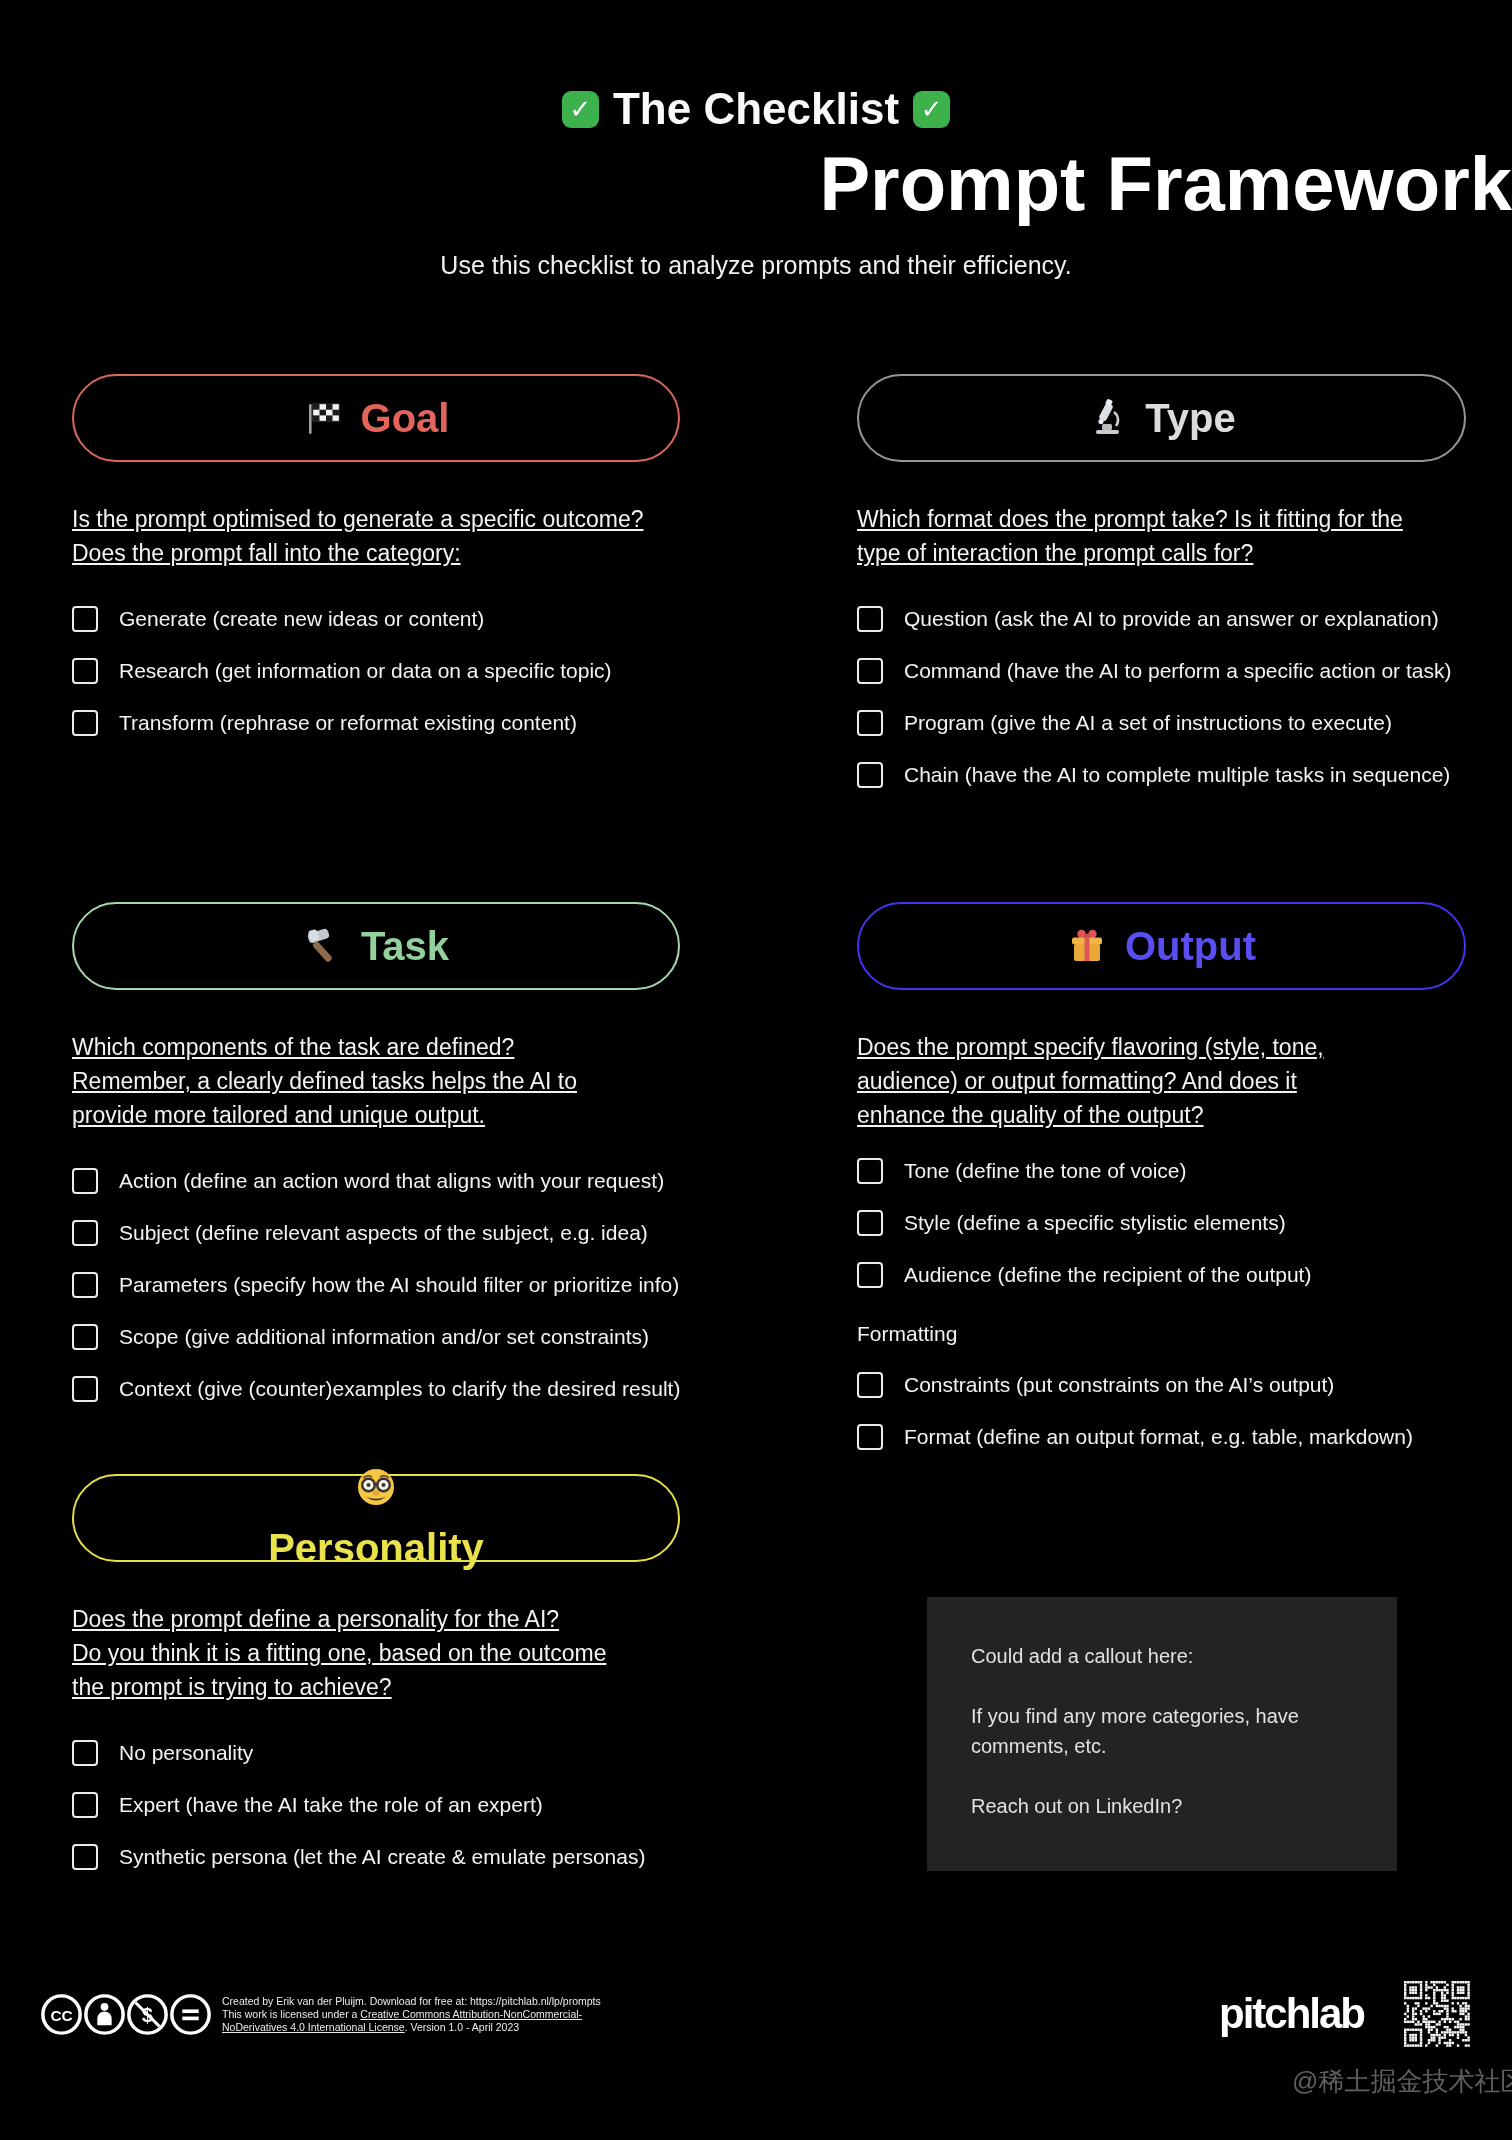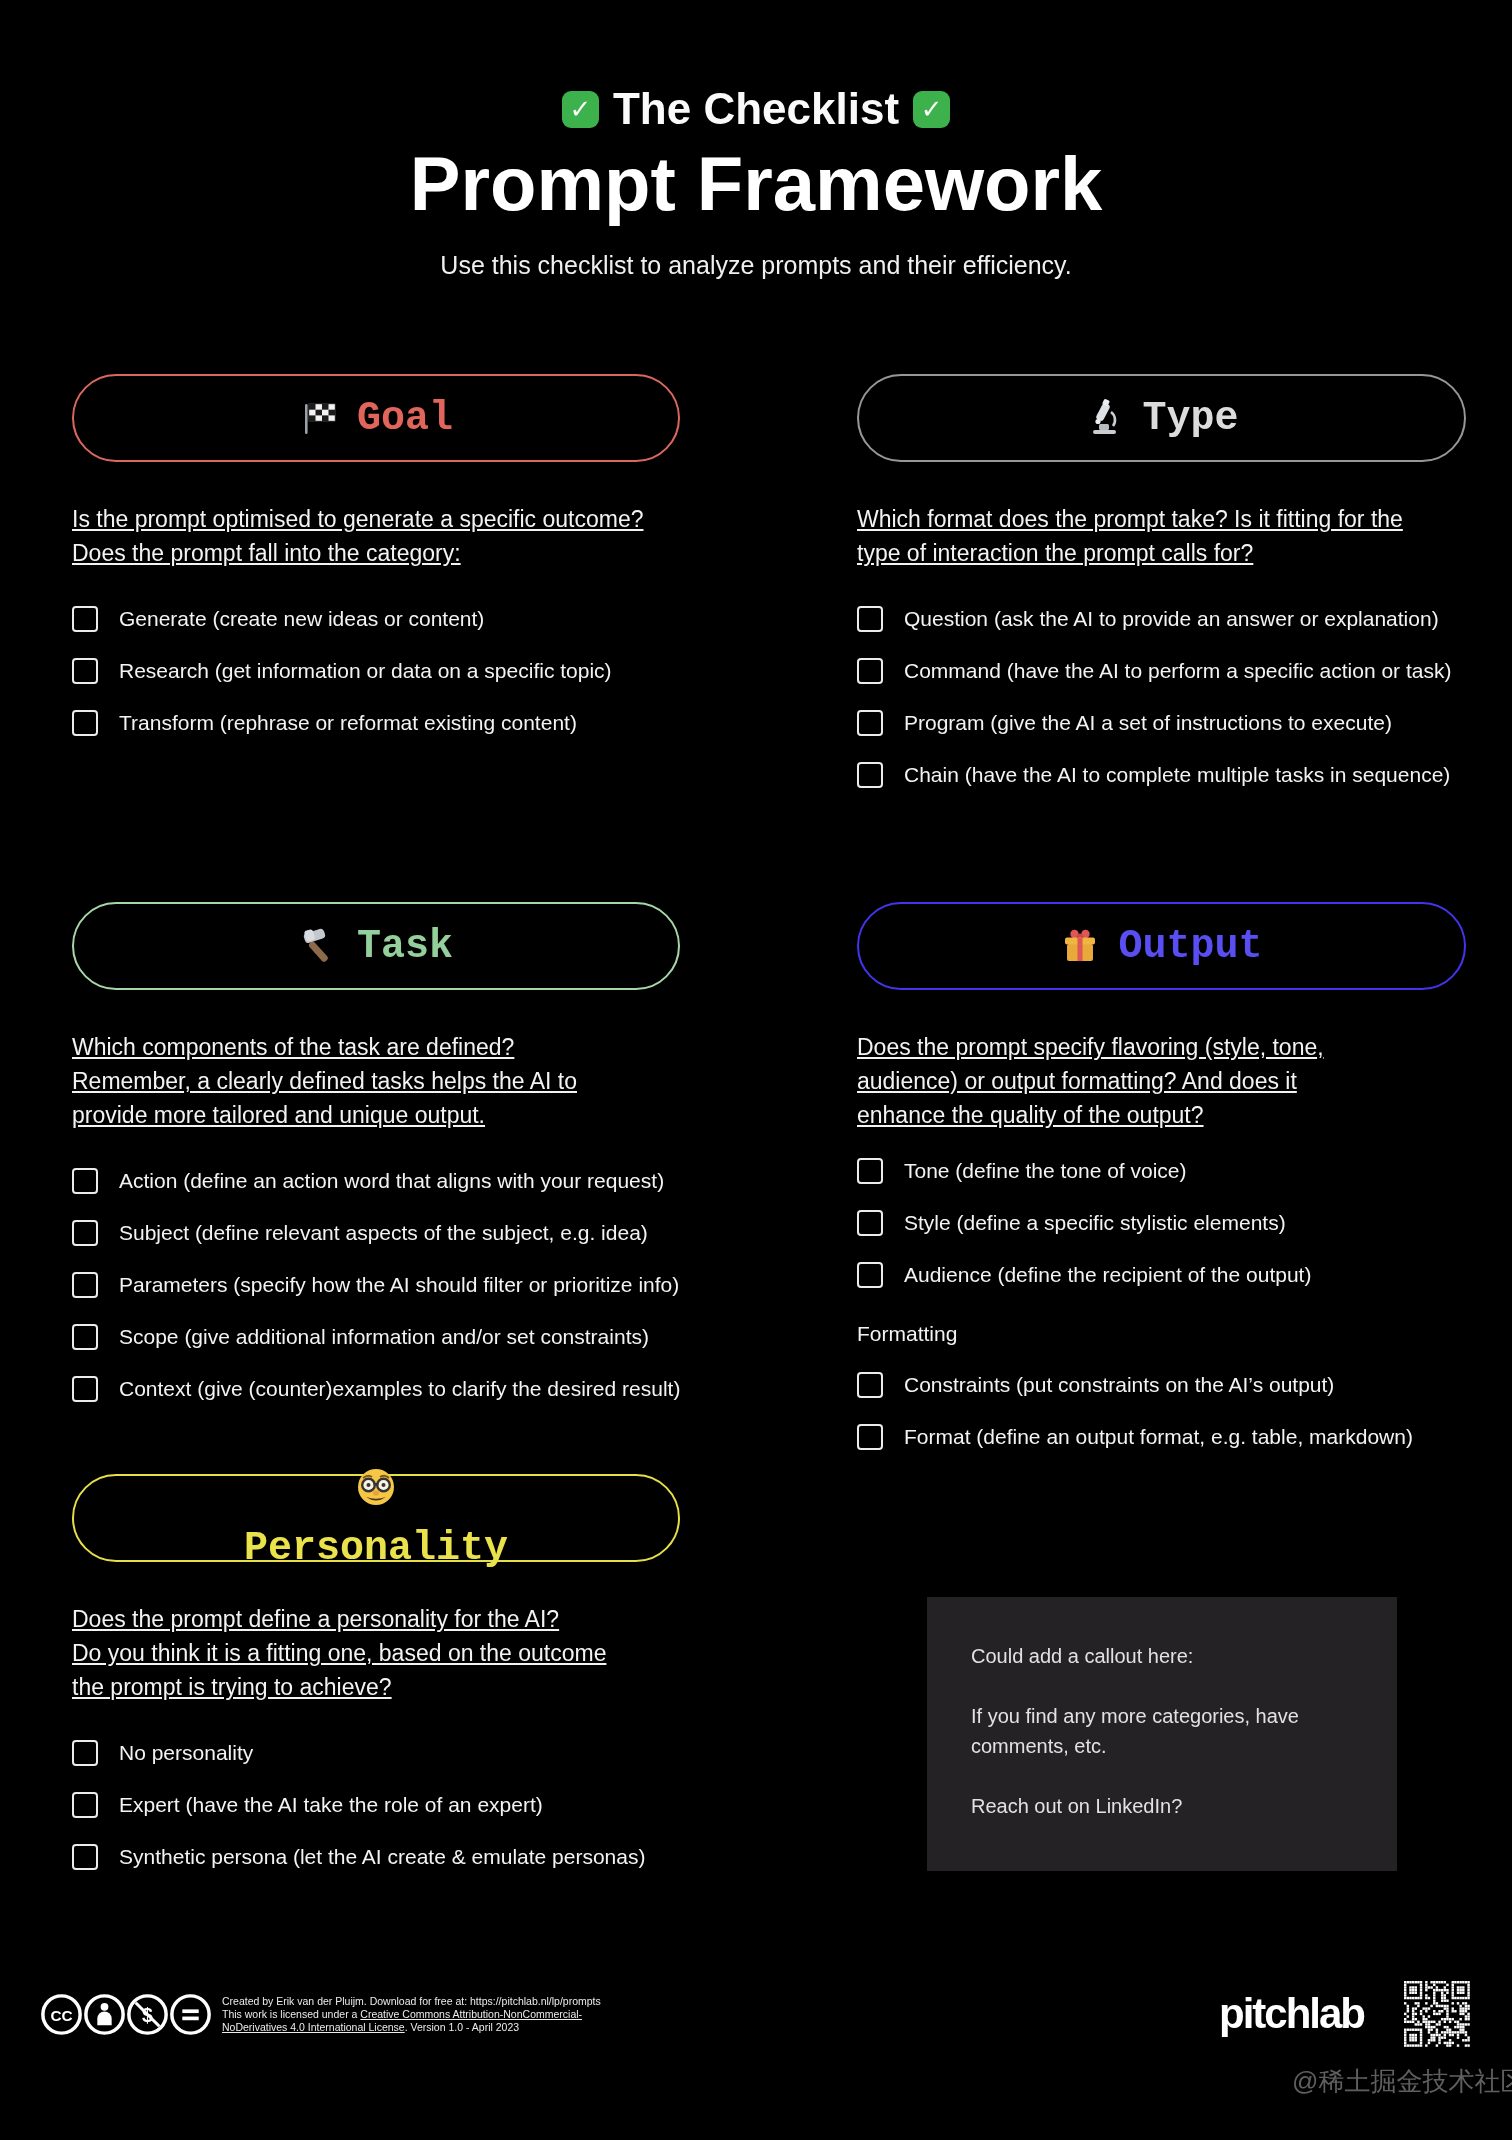--- a/index.html
+++ b/index.html
@@ -10,35 +10,35 @@
   }
   
   .header { text-align:center; padding-top:84px; }
   .badge-line { display:flex; justify-content:center; align-items:center; gap:14px; }
   .check-badge {
     width:37px; height:37px; background:#3db14c; border-radius:9px; color:#fff;
     display:flex; align-items:center; justify-content:center; font-size:26px; font-weight:bold;
   }
   .check-badge::after { content:"✓"; }
   .badge-title { font-size:44px; font-weight:600; color:#fafafa; }
-  .page-title { margin:6px 0 0; font-size:76px; font-weight:800; color:#ffffff; letter-spacing:0; }
+  .page-title { margin:6px 0 0; font-size:76px; font-weight:800; color:#ffffff; letter-spacing:0;text-align:right; }
   .subtitle { margin:24px 0 0; font-size:25px; color:#f0f0f0; }
   
   .row { display:flex; gap:129px; padding:0 72px; }
   .row-1 { margin-top:94px; }
   .row-2 { margin-top:114px; }
   .row-3 { margin-top:24px; }
   .col-l { width:608px; flex:none; }
   .col-r { width:609px; flex:none;margin-left:48px; }
   
   .pill {
     height:88px; border:2.5px solid #888; border-radius:60px;
     display:flex; align-items:center; justify-content:center; gap:18px;
   }
-  .pill-title { font-size:40px; font-weight:600;font-family:Liberation Mono, monospace; }
+  .pill-title { font-size:40px; font-weight:600; }
   .s-goal .pill { border-color:#db685e; } .s-goal .pill-title { color:#e2655c; }
   .s-type .pill { border-color:#979797; } .s-type .pill-title { color:#dcdcdc; }
   .s-task .pill { border-color:#a6d7aa; } .s-task .pill-title { color:#93d09b; }
   .s-output .pill { border-color:#4335ef; } .s-output .pill-title { color:#584ef2; }
   .s-personality .pill { border-color:#e6df45;flex-direction:column; } .s-personality .pill-title { color:#e9e24b; }
   .pill-icon svg { display:block; }
   
   .desc { margin:40px 0 0; font-size:23px; line-height:34px; color:#f3f3f3; white-space:pre-line;text-decoration:underline; }
   .checklist { margin:36px 0 0; padding:0; list-style:none; display:flex; flex-direction:column; gap:26px; }
   .checklist li { display:flex; align-items:center; gap:21px; white-space:nowrap; }

